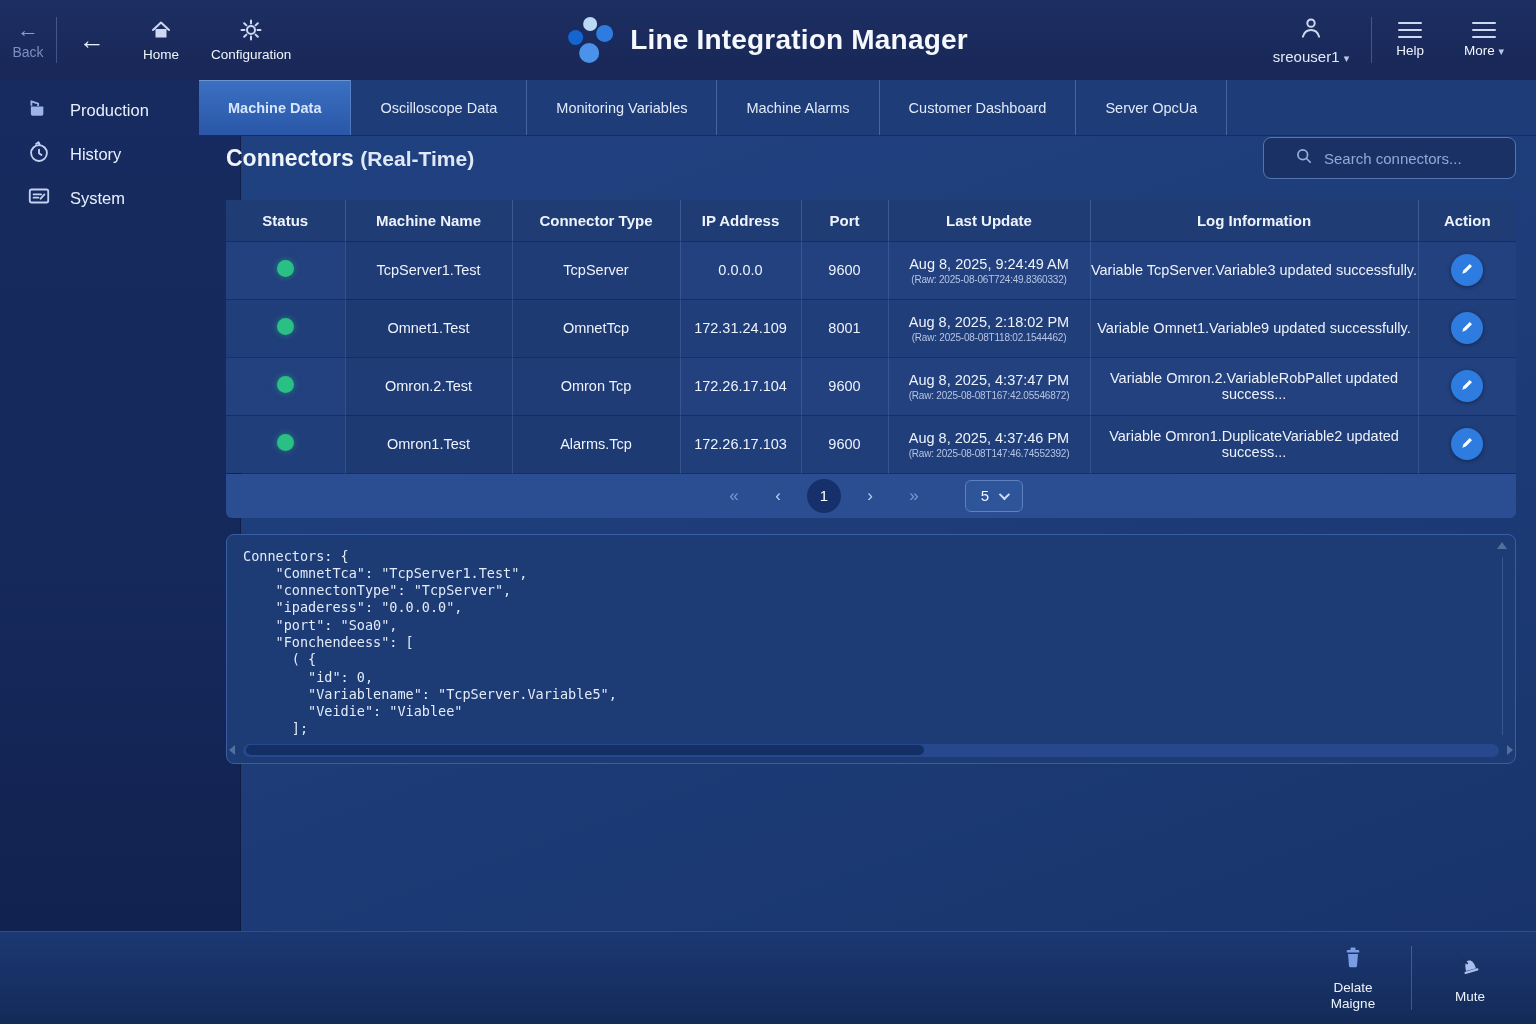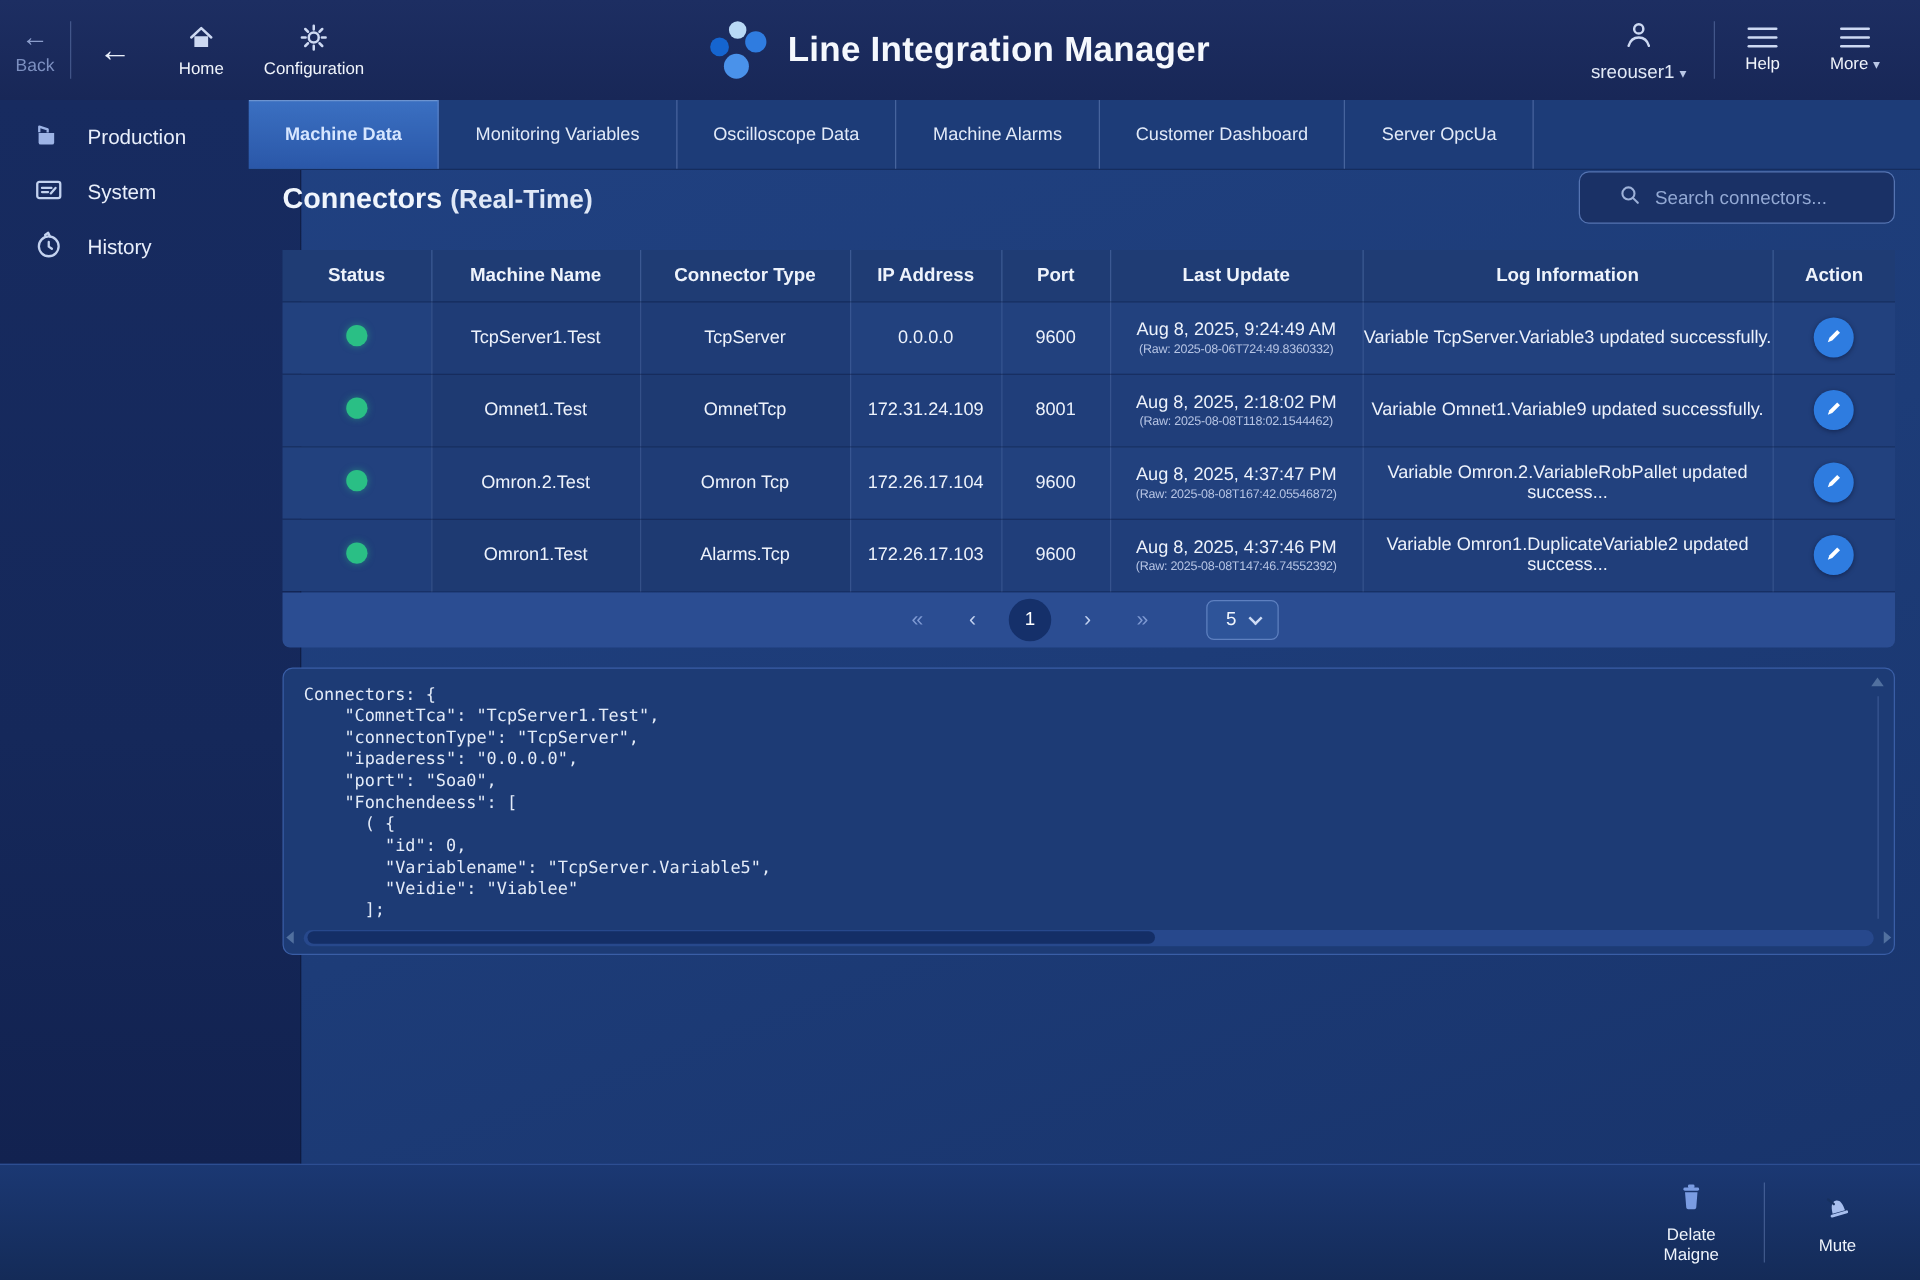--- a/index.html
+++ b/index.html
@@ -190,42 +190,42 @@
       <span>
         <svg width="26" height="26" viewBox="0 0 24 24">
             <path d="M4.5 10.5h11.5v7a1.6 1.6 0 0 1-1.6 1.6H6.1a1.6 1.6 0 0 1-1.6-1.6z" fill="#9db4e6"></path>
             <path d="M5 10 5 5.8l6.2 2.1v2.3" fill="none" stroke="#9db4e6" stroke-width="1.7" stroke-linejoin="round"></path>
           </svg>
       </span>
       <span>Production</span>
     </div>
     <div class="side-item">
       <span>
+        <svg width="26" height="26" viewBox="0 0 24 24" fill="none" stroke="#c3d2ef" stroke-width="1.7" stroke-linecap="round" stroke-linejoin="round">
+          <circle cx="12" cy="13" r="7.3"></circle>
+            <path d="M12 9.8v3.4l2.3 1.6M9.3 4.6 11.6 3l1.2 2.6"></path>
+        </svg>
+      </span>
+      <span>History</span>
+    </div>
+    <div class="side-item">
+      <span>
         <svg width="26" height="26" viewBox="0 0 24 24" fill="none" stroke="#c3d2ef" stroke-width="1.7" stroke-linecap="round">
           <rect x="3.5" y="6" width="17" height="12" rx="1.6"></rect>
             <path d="M7 10.5h7M7 13.5h4.5M13.5 14.5l3.5-4"></path>
         </svg>
       </span>
       <span>System</span>
     </div>
-    <div class="side-item">
-      <span>
-        <svg width="26" height="26" viewBox="0 0 24 24" fill="none" stroke="#c3d2ef" stroke-width="1.7" stroke-linecap="round" stroke-linejoin="round">
-          <circle cx="12" cy="13" r="7.3"></circle>
-            <path d="M12 9.8v3.4l2.3 1.6M9.3 4.6 11.6 3l1.2 2.6"></path>
-        </svg>
-      </span>
-      <span>History</span>
-    </div>
   </aside>
 
   <nav class="tabbar">
     <div class="tab active">Machine Data</div>
+    <div class="tab">Oscilloscope Data</div>
     <div class="tab">Monitoring Variables</div>
-    <div class="tab">Oscilloscope Data</div>
     <div class="tab">Machine Alarms</div>
     <div class="tab">Customer Dashboard</div>
     <div class="tab">Server OpcUa</div>
   </nav>
 
   <main class="content">
     <div class="content-head">
       <div class="page-title">
         <span>Connectors</span>
         <span class="suffix"> <span>(Real-Time)</span></span>

